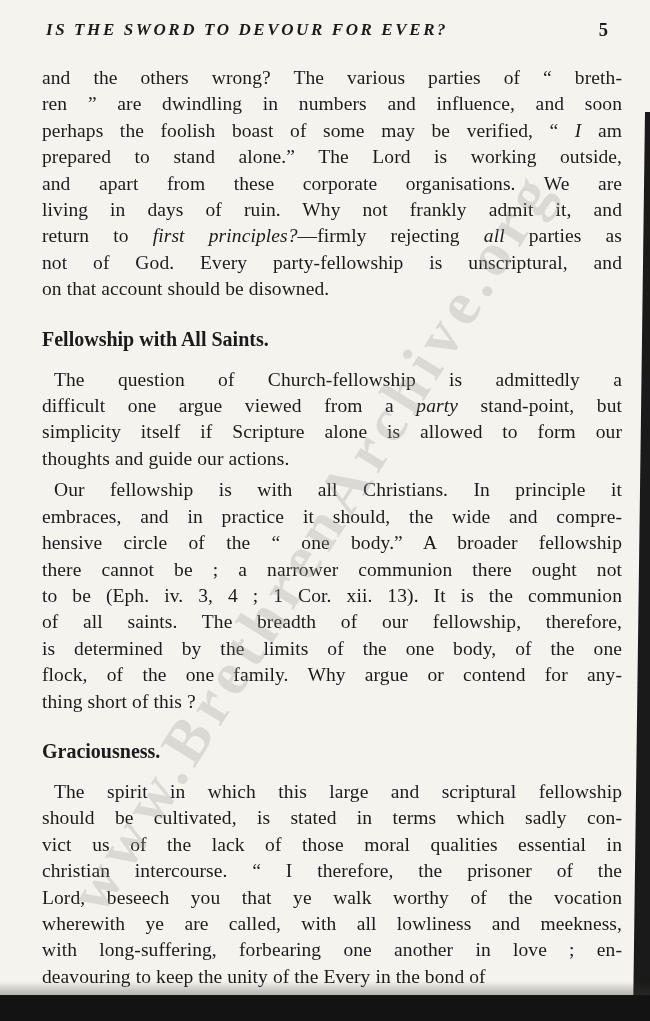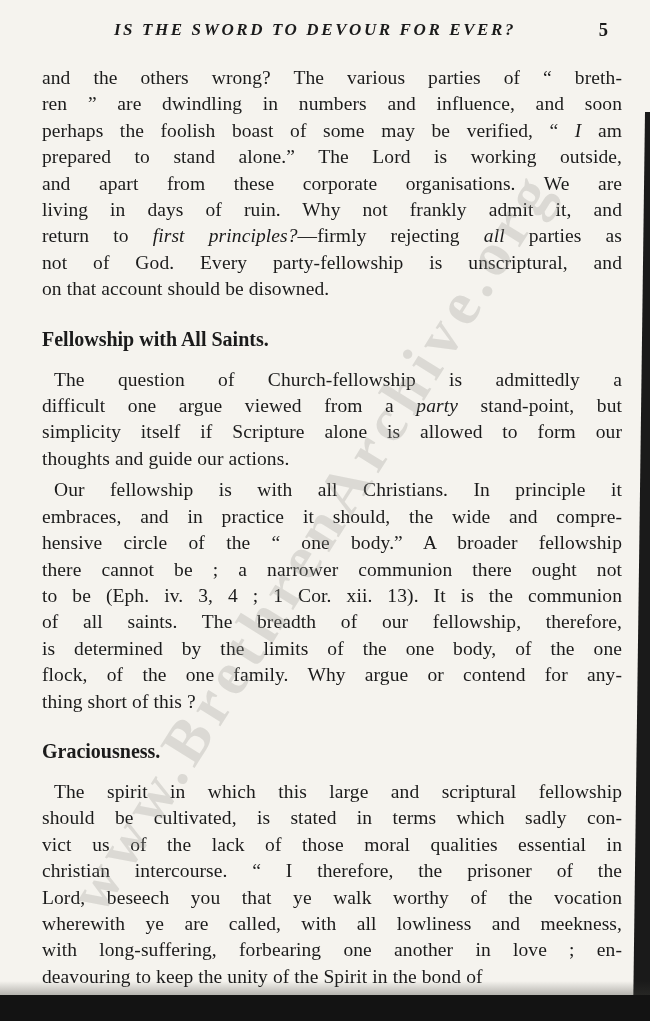--- a/index.html
+++ b/index.html
@@ -12,21 +12,21 @@
     font-family: "Liberation Serif", "DejaVu Serif", serif;
     overflow: hidden;
   }
   .header {
     position: relative;
     margin: 20px 40px 0 46px;
     height: 28px;
   }
   .running-title {
     display: block;
-    text-align: center;
+    text-align: left;
     font-style: italic;
     font-weight: bold;
     font-size: 17px;
     letter-spacing: 2.6px;
     padding-right: 26px;
     white-space: nowrap;
   }
   .page-number {
     position: absolute;
     right: 2px;
@@ -144,21 +144,21 @@
       </div>
       <div class="heading">Graciousness.</div>
       <div class="para">
         <div class="line indent"><span>The spirit in which this large and scriptural fellowship</span></div>
         <div class="line"><span>should be cultivated, is stated in terms which sadly con-</span></div>
         <div class="line"><span>vict us of the lack of those moral qualities essential in</span></div>
         <div class="line"><span>christian intercourse. “ I therefore, the prisoner of the</span></div>
         <div class="line"><span>Lord, beseech you that ye walk worthy of the vocation</span></div>
         <div class="line"><span>wherewith ye are called, with all lowliness and meekness,</span></div>
         <div class="line"><span>with long-suffering, forbearing one another in love ; en-</span></div>
-        <div class="line last"><span>deavouring to keep the unity of the Spirit in the bond of</span></div>
+        <div class="line last"><span>deavouring to keep the unity of the Every in the bond of</span></div>
       </div>
     </div>
 
   <div class="edge-right"></div>
   <div class="edge-bottom-shadow"></div>
   <div class="edge-bottom"></div>
 
 </div>
 
 </body></html>

